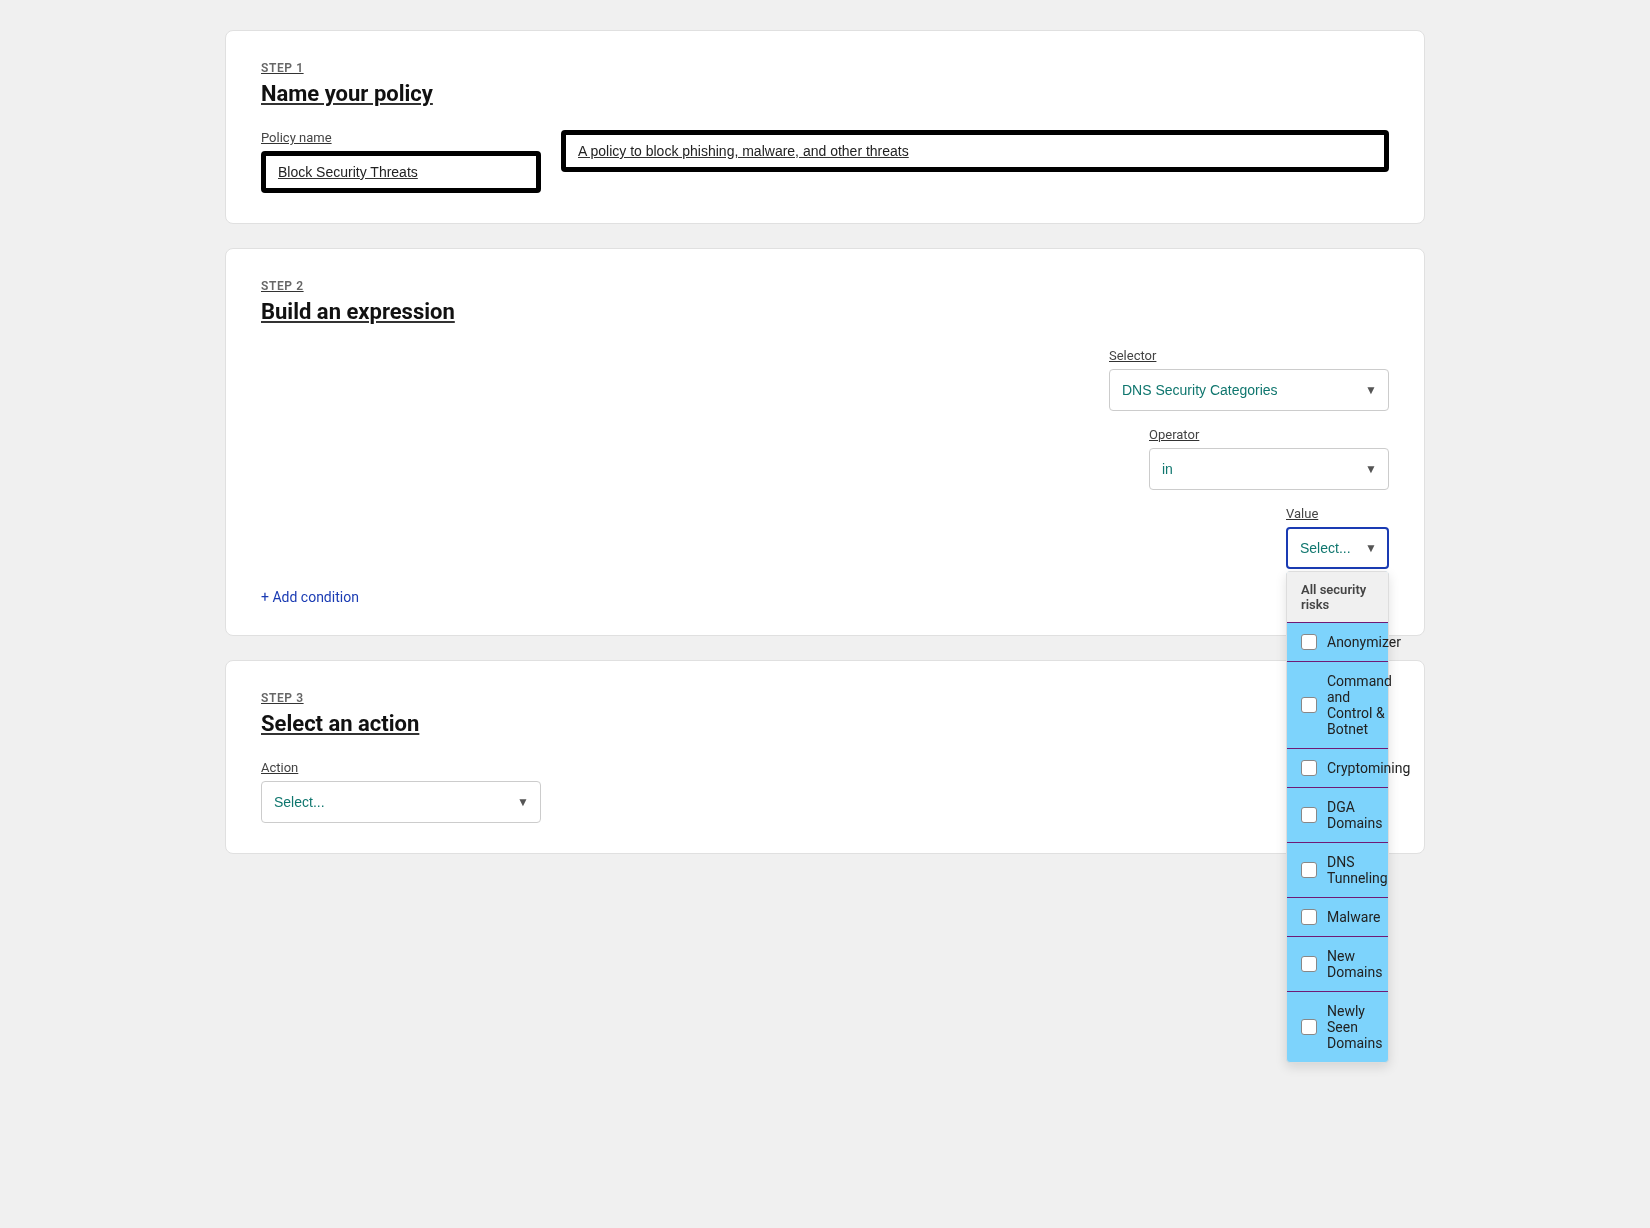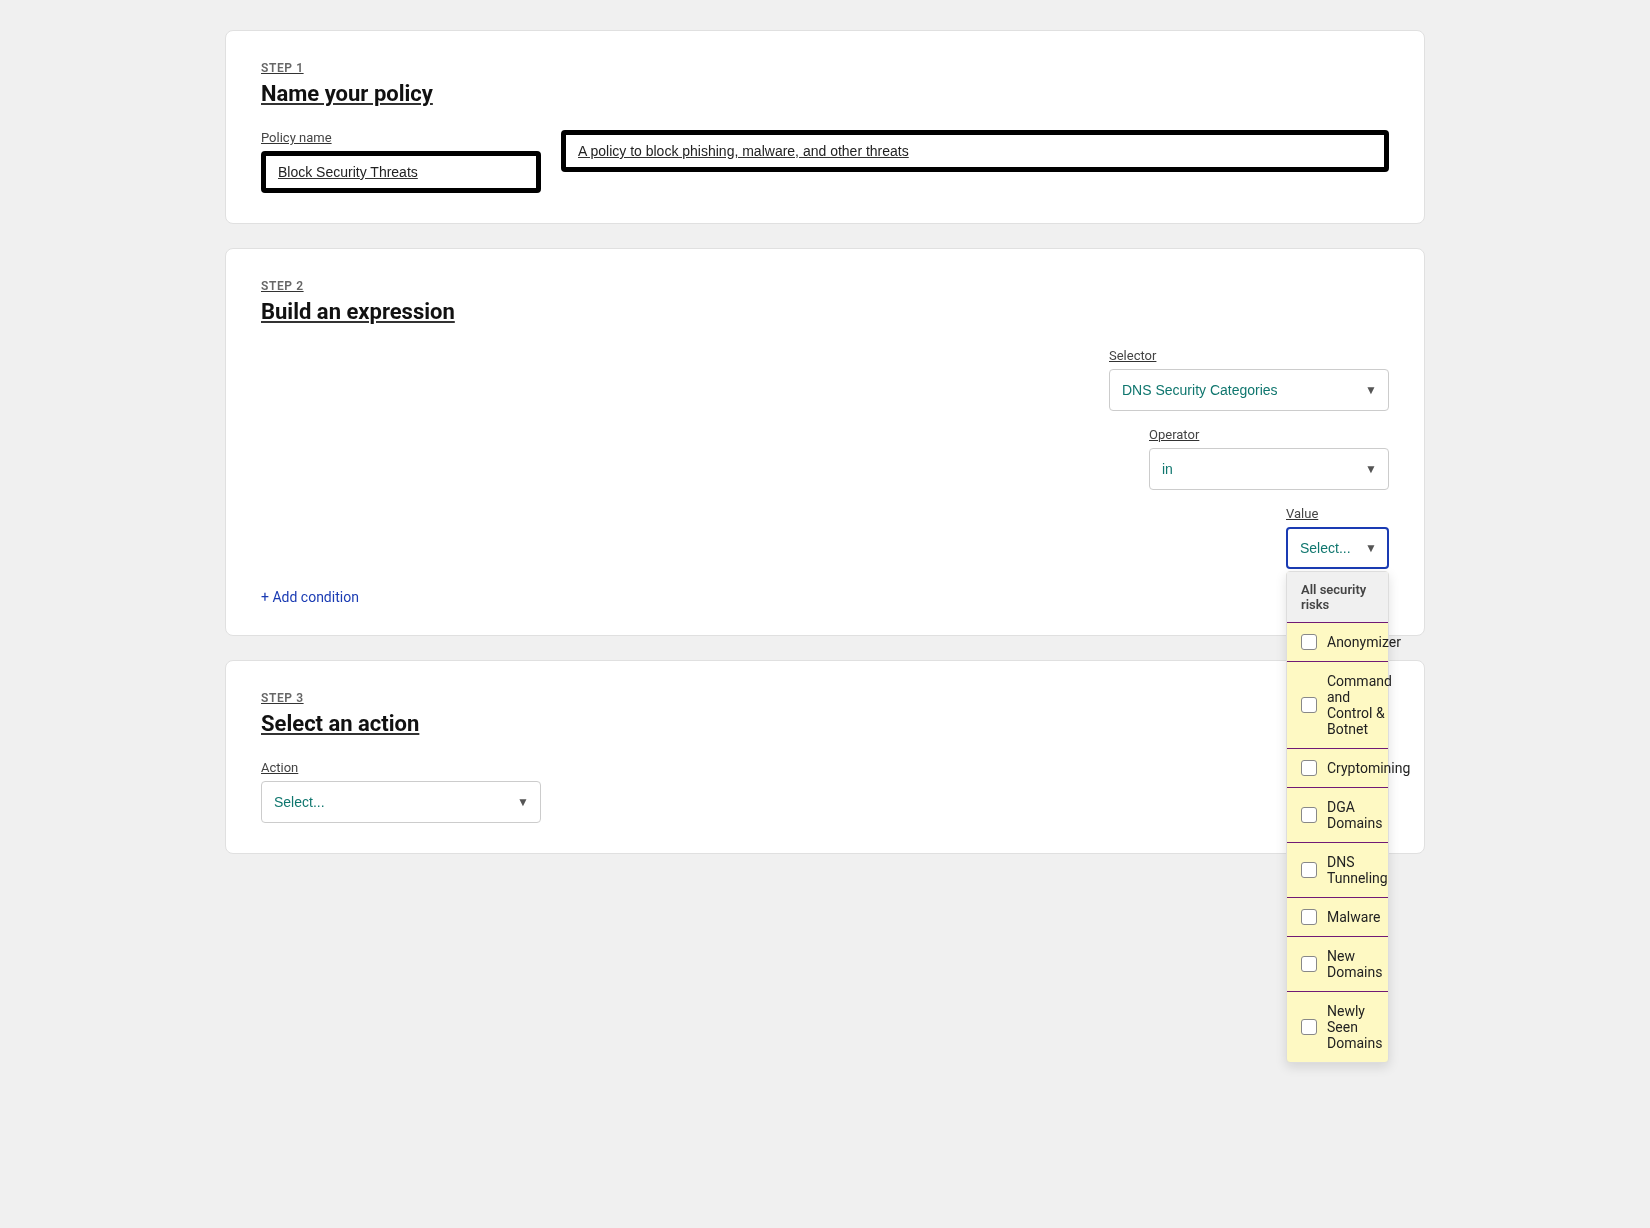--- a/index.html
+++ b/index.html
@@ -157,21 +157,21 @@
       padding: 0;
       font-family: inherit;
     }
 
     
     .dropdown-overlay {
       position: absolute;
       top: calc(100% + 2px);
       left: 0;
       right: 0;
-      background: #fef9c3;
+      background: #7dd3fc;
       border: 1px solid #ddd;
       border-radius: 4px;
       box-shadow: 0 4px 12px rgba(0,0,0,0.12);
       z-index: 100;
     }
 
     .dropdown-group-header {
       padding: 10px 14px;
       font-size: 13px;
       font-weight: 600;

